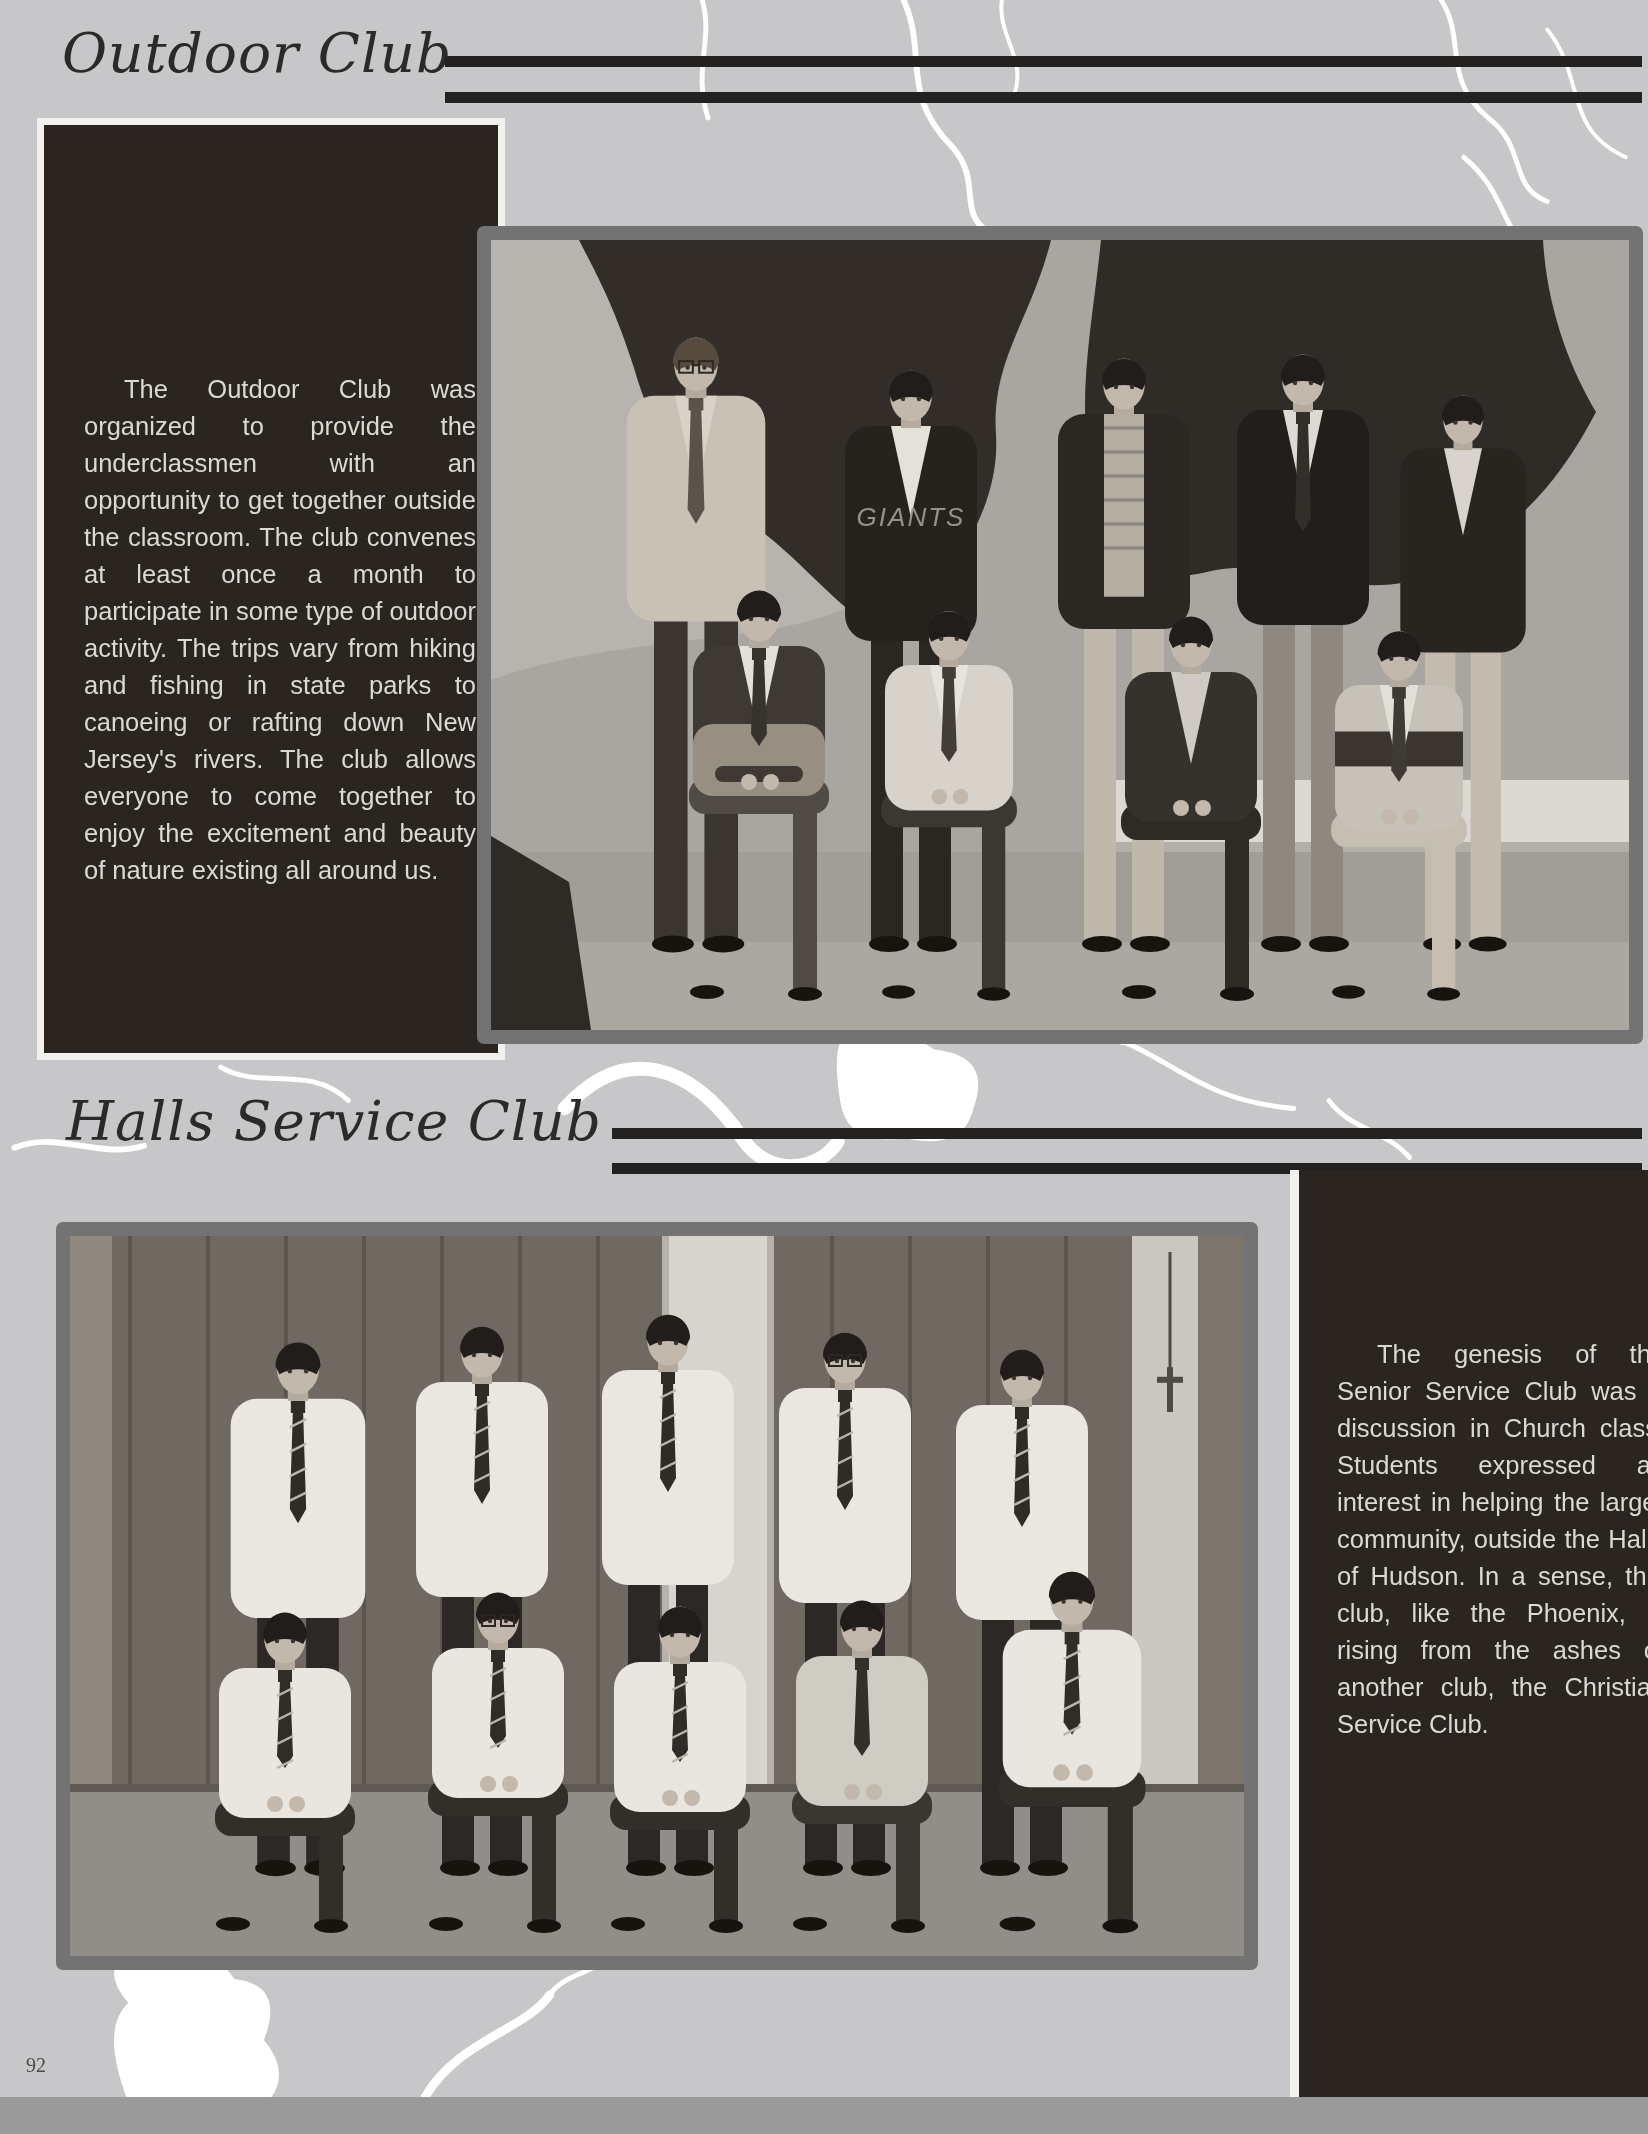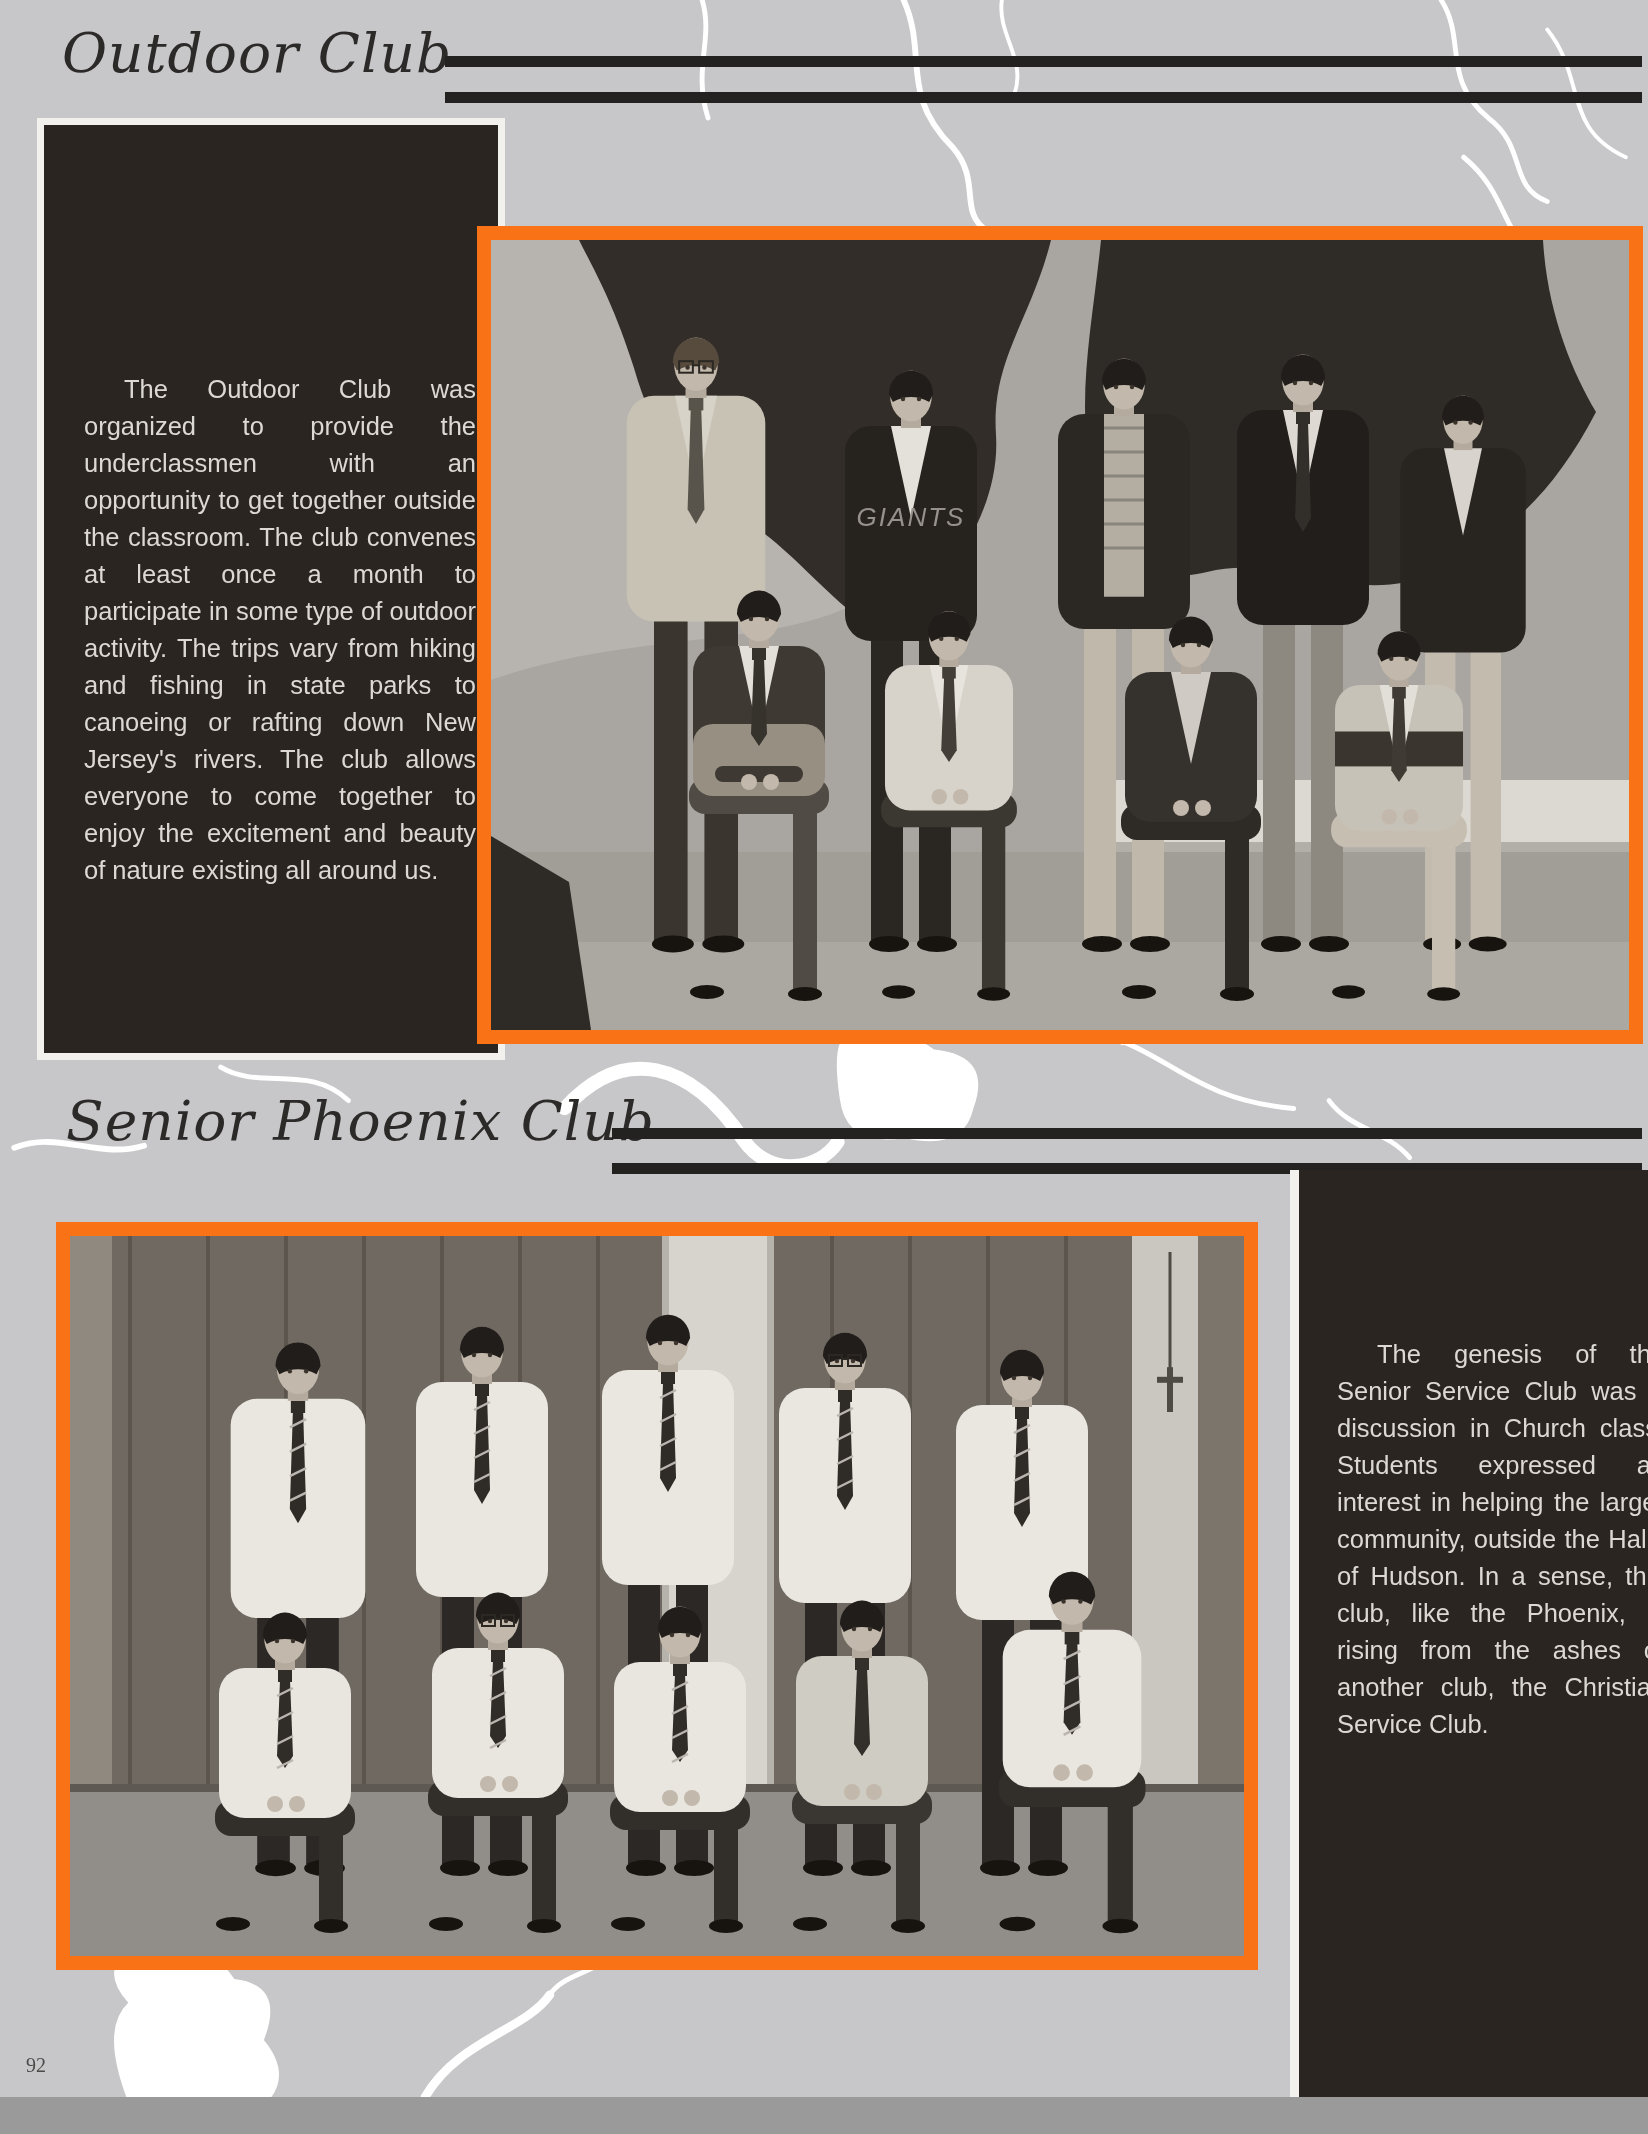--- a/index.html
+++ b/index.html
@@ -7,21 +7,21 @@
         font-family:"Liberation Sans",sans-serif;}
   .veins{position:absolute;inset:0;width:100%;height:100%;z-index:1;}
   .hdr{position:absolute;z-index:2;font-family:"DejaVu Serif",serif;font-style:italic;
        font-size:55px;line-height:1;color:#2b2a28;letter-spacing:1px;white-space:nowrap;}
   .rule{position:absolute;z-index:2;height:11px;background:#232220;}
   .panel{position:absolute;z-index:2;background:#2b2521;box-sizing:border-box;margin-left:37px;}
   .panel--outdoor{border:7px solid #f2f1ee;}
   .panel--senior{border-left:9px solid #f2f1ee;}
   .panel p{margin:0;text-indent:40px;font-size:25.5px;line-height:37px;color:#dcd9d4;
            text-align:justify;}
-  .frame{position:absolute;z-index:2;background:#f97316;padding:14px;box-sizing:border-box;}
+  .frame{position:absolute;z-index:2;background:#737373;padding:14px;box-sizing:border-box;border-radius:7px;}
   .photo{width:100%;height:100%;display:block;background:#a9a6a1;}
   .page-num{position:absolute;left:26px;top:2054px;z-index:2;
             font-family:Liberation Serif, serif;font-size:20px;color:#4b4a48;}
 </style>
 </head>
 <body>
 
 <div class="page">
 
   <svg class="veins" viewBox="0 0 1648 2134">
@@ -216,21 +216,21 @@
           <circle cx="919.64" cy="576.84" r="7.76" fill="#c2b8ab"></circle>
           <rect x="898.3" y="427.46" width="19.4" height="19.4" fill="#b4aa9d"></rect>
           <ellipse cx="908" cy="415.82" rx="20.176000000000002" ry="24.7156" fill="#c2b8ab"></ellipse>
           <path d="M 886.563 413.88 A 21.436999999999998 22.698 0 0 1 929.437 413.88 L 925.654 421.64 Q 908 411.94 890.346 421.64 Z" fill="#211d1a"></path>
           <circle cx="900.24" cy="418.73" r="2.2" fill="#3a332c"></circle>
           <circle cx="915.76" cy="418.73" r="2.2" fill="#3a332c"></circle>
         </g>
       </svg>
   </div>
 
-  <div class="hdr" style="left:66px;top:1094px;">Senior Phoenix Club</div>
+  <div class="hdr" style="left:66px;top:1094px;">Halls Service Club</div>
   <div class="rule" style="left:612px;top:1128px;width:1030px;"></div>
   <div class="rule" style="left:612px;top:1163px;width:1030px;"></div>
 
   <div class="frame" style="left:56px;top:1222px;width:1202px;height:748px;">
     <svg class="photo" viewBox="0 0 1174 720">
         <rect x="0" y="0" width="1174" height="556" fill="#6f6961"></rect>
         <line x1="60" y1="0" x2="60" y2="556" stroke="#5b554e" stroke-width="4"></line>
         <line x1="138" y1="0" x2="138" y2="556" stroke="#5b554e" stroke-width="4"></line>
         <line x1="216" y1="0" x2="216" y2="556" stroke="#5b554e" stroke-width="4"></line>
         <line x1="294" y1="0" x2="294" y2="556" stroke="#5b554e" stroke-width="4"></line>

